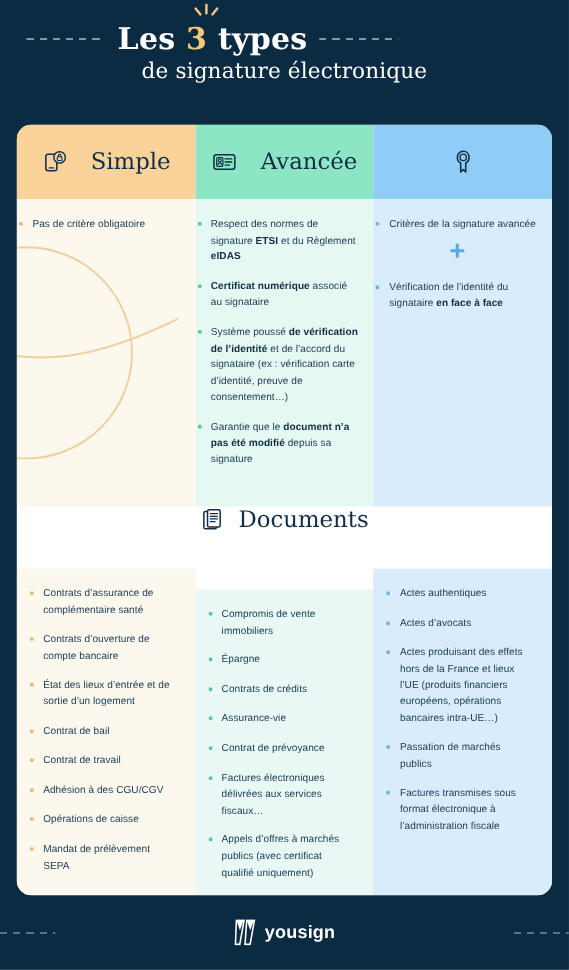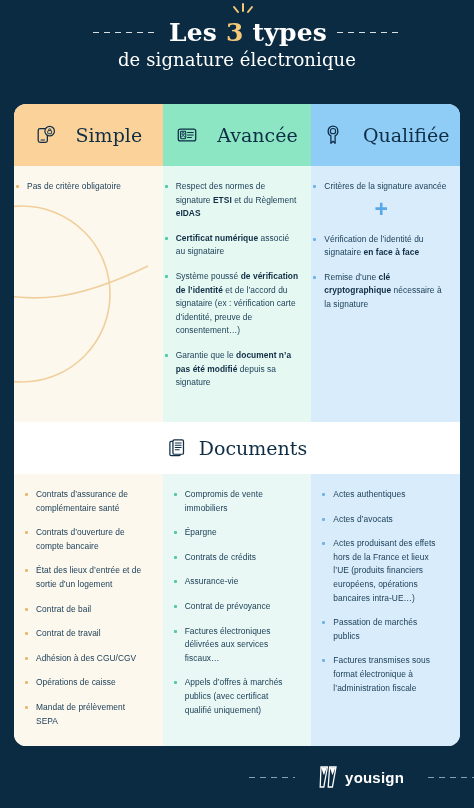--- a/index.html
+++ b/index.html
@@ -11,21 +11,21 @@
   }
   body { position: relative; }
 
   
   .title-block {
     padding-top: 18px;
     text-align: center;
     color: #ffffff;
   }
   .title-line1 {
-    display: flex; align-items: center; justify-content: center;
+    display: flex; align-items: center; justify-content: flex-start;
     gap: 10px;
     font-family: "DejaVu Serif", serif;
     font-weight: bold;
     font-size: 25px;
     letter-spacing: .2px;
     position: relative;
     margin-left: 22px;
   }
   .dash {
     display: block;
@@ -82,34 +82,34 @@
   .crit-cell.simple    { background: #fdf8ed; }
   .crit-cell.avancee   { background: #e6f8f2; }
   .crit-cell.qualifiee { background: #d9ecfb; }
 
   .arc-deco { position: absolute; left: -52px; top: 22px; width: 190px; height: 210px; pointer-events: none; }
 
   
   .docs-band {
     flex: 0 0 52px;
     background: #ffffff;
-    display: flex; align-items: center; justify-content: center;
+    display: flex; align-items: flex-start; justify-content: center;
     gap: 9px;
   }
   .docs-band .label {
     font-family: "DejaVu Serif", serif;
     font-size: 19px; color: #0f2d45;
   }
   .docs-ico { width: 23px; height: 23px; display: block; }
 
   
   .docs-row { display: flex; flex: 1 1 auto; }
   .docs-cell { flex: 1 1 0; padding: 14px 21px 12px 11px; }
   .docs-cell.simple    { background: #fdf8ed; }
-  .docs-cell.avancee   { background: #e9f8f4; }
+  .docs-cell.avancee   { background: #e9f8f4; margin-top: 17px; }
   .docs-cell.qualifiee { background: #d9ecfb; }
 
   
   ul.blist { list-style: none; }
   ul.blist > li {
     position: relative;
     padding-left: 11px;
     margin-bottom: 11px;
     font-size: 8.4px;
     line-height: 1.62;
@@ -137,22 +137,22 @@
     line-height: 1;
     margin: 4px 0 12px 0;
     user-select: none;
   }
 
   
   .footer {
     position: absolute;
     left: 0; right: 0; bottom: 0;
     height: 62px;
-    display: flex; align-items: center; justify-content: flex-end;
-    gap: 24px;
+    display: flex; align-items: center; justify-content: space-between;
+    gap: 12px;
   }
   .footer .dash-f {
     width: 46px; height: 1px;
     background: repeating-linear-gradient(to right,
       #9fc0d4 0 6px, transparent 6px 11px);
     opacity: .8;
   }
   .brand { display: flex; align-items: center; gap: 7px; }
   .brand-mark { width: 19px; height: 22px; display: block; }
   .brand-name {
@@ -208,21 +208,20 @@
         </g>
       </svg>
       <span>Avancée</span>
     </div>
 
     <div class="head-cell qualifiee">
       <svg class="head-ico" viewBox="0 0 24 24">
         <path d="M12 2.2c3.1 0 5.3 2.4 5.3 5.6 0 2.3-1.2 4.2-3 5.1V21l-2.3-2.1L9.7 21v-8.1c-1.8-.9-3-2.8-3-5.1 0-3.2 2.2-5.6 5.3-5.6z" fill="none" stroke="#0f2d45" stroke-width="1.4" stroke-linejoin="round"></path>
         <circle cx="12" cy="7.8" r="2.9" fill="none" stroke="#0f2d45" stroke-width="1.2"></circle>
       </svg>
-      <span>Qualifiée</span>
     </div>
   </div>
 
   <div class="crit-row">
 
     <div class="crit-cell simple">
       <svg class="arc-deco" viewBox="0 0 190 210">
         <circle cx="60" cy="106" r="88" fill="none" stroke="#f0cf9c" stroke-width="1.6"></circle>
         <path d="M2 97 C70 121 120 110 186 78" fill="none" stroke="#f0cf9c" stroke-width="1.6"></path>
       </svg>
@@ -240,21 +239,20 @@
       </ul>
     </div>
 
     <div class="crit-cell qualifiee">
       <ul class="blist">
         <li>Critères de la signature avancée</li>
       </ul>
       <div class="plus-sep">+</div>
       <ul class="blist">
         <li>Vérification de l’identité du signataire <b>en face à face</b></li>
-        <li>Remise d’une <b>clé cryptographique</b> nécessaire à la signature</li>
       </ul>
     </div>
   </div>
 
   <div class="docs-band">
     <svg class="docs-ico" viewBox="0 0 24 24">
       <rect x="3" y="4.5" width="11" height="15" rx="1.4" fill="none" stroke="#0f2d45" stroke-width="1.3"></rect>
       <rect x="6.2" y="3" width="11" height="15" rx="1.4" fill="#ffffff" stroke="#0f2d45" stroke-width="1.3"></rect>
       <g stroke="#0f2d45" stroke-width="1.05" stroke-linecap="round">
         <line x1="8.6" y1="6.3" x2="14.8" y2="6.3"></line>

